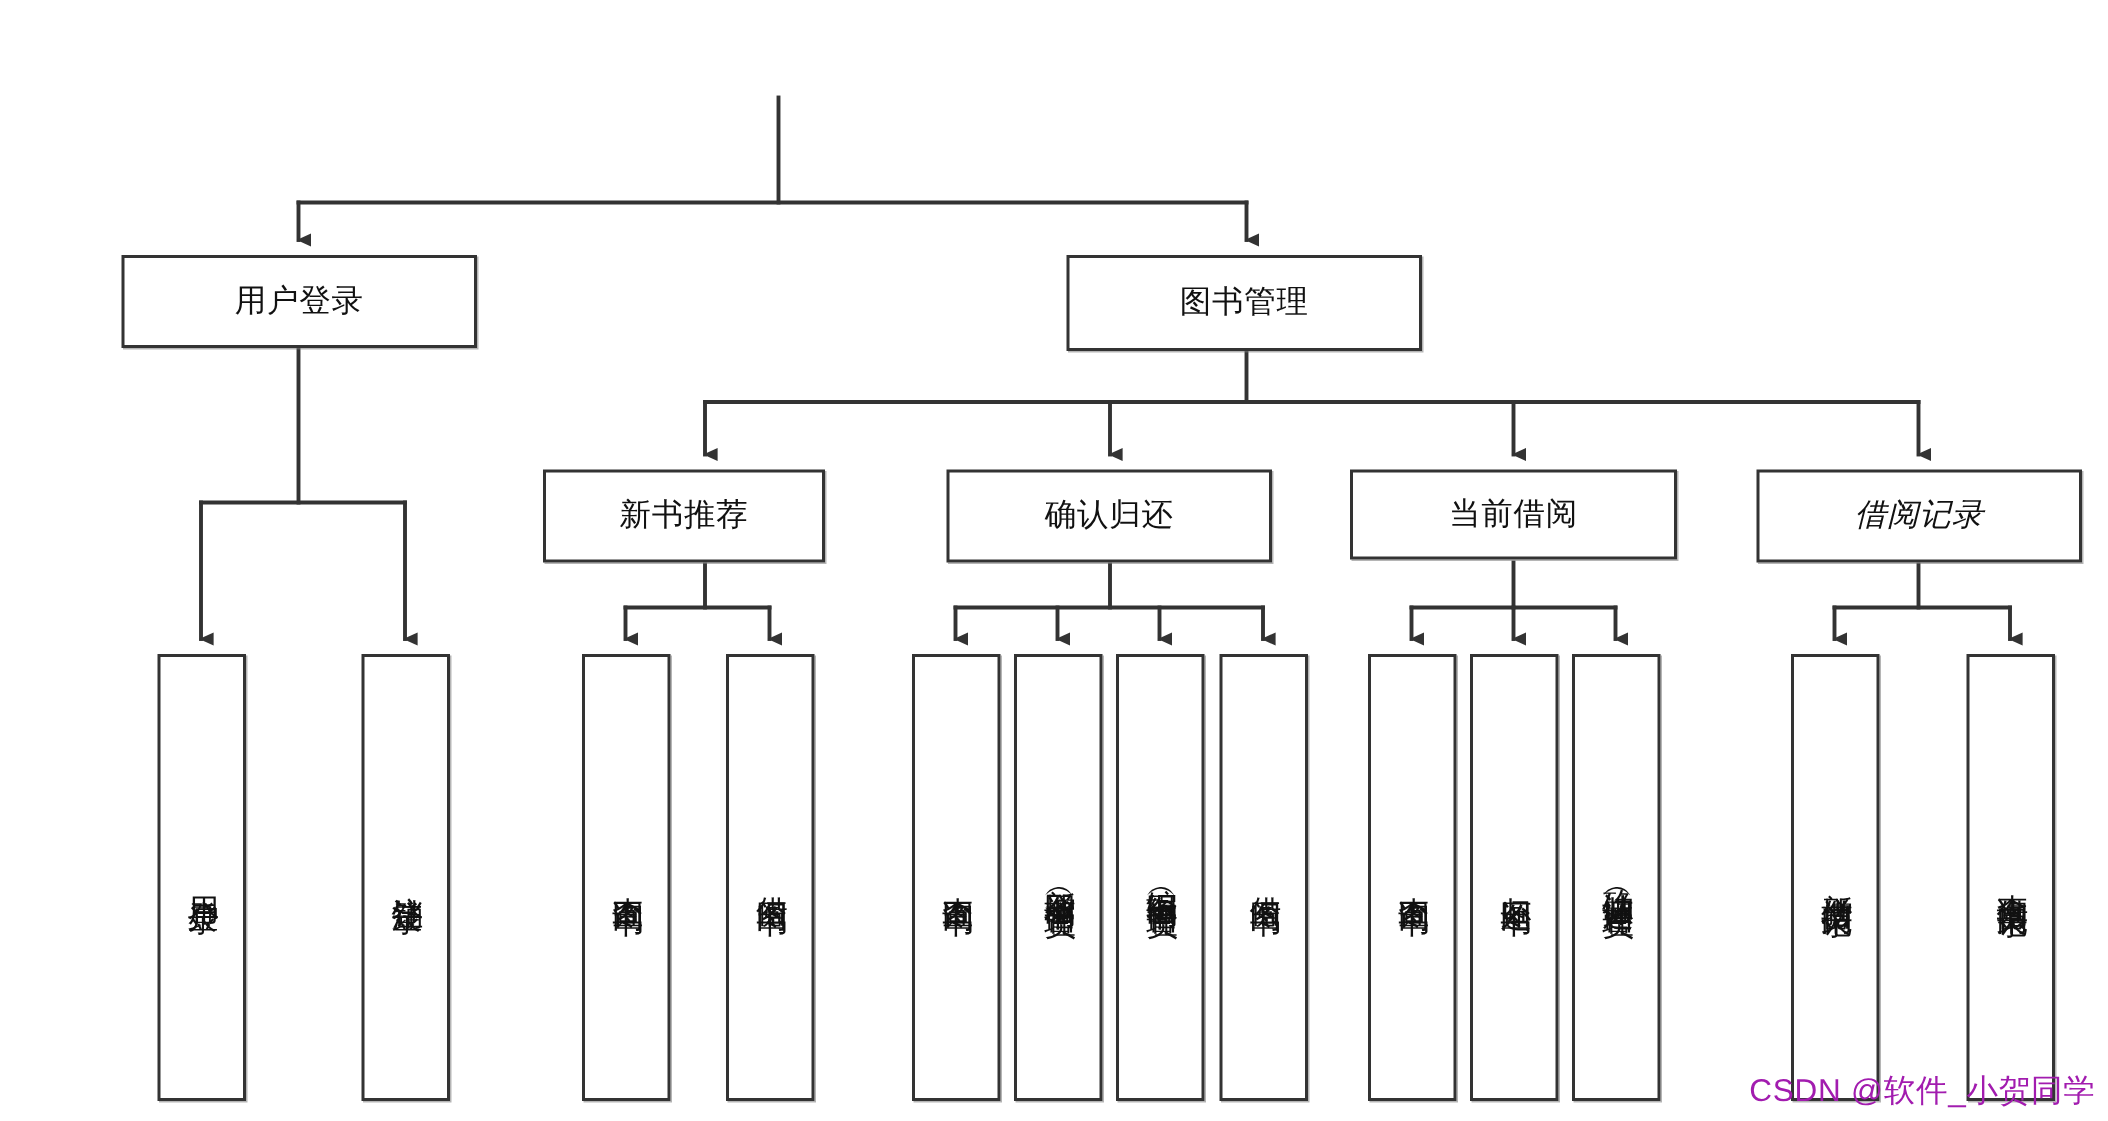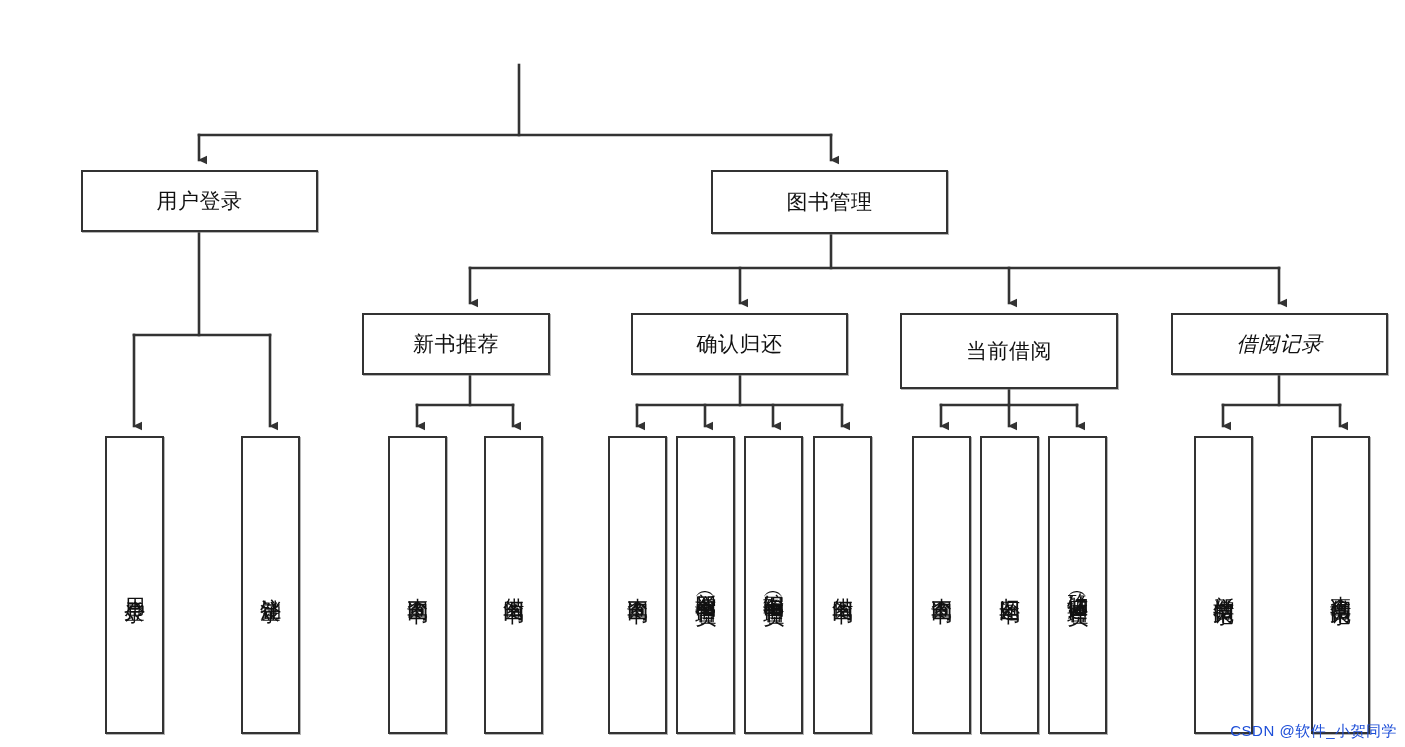--- a/index.html
+++ b/index.html
@@ -60,22 +60,22 @@
     line-height:1.16;
     letter-spacing:2px;
     color:#111111;
     white-space:nowrap;
     text-align:center;
   }
   .watermark{
     position:absolute;
     right:8px;
     bottom:6px;
-    font-size:15px;
-    color:#1d4ed8;
+    font-size:21px;
+    color:#a21caf;
     letter-spacing:.5px;
     z-index:5;
     white-space:nowrap;
     user-select:none;
   }
 </style>
 </head>
 <body>
 
 <div id="canvas">
@@ -137,21 +137,21 @@
   <div class="node" style="left:711px;top:170px;width:237px;height:64px;">
     <span class="lbl">图书管理</span>
   </div>
 
   <div class="node" style="left:362px;top:313px;width:188px;height:62px;">
     <span class="lbl">新书推荐</span>
   </div>
   <div class="node" style="left:631px;top:313px;width:217px;height:62px;">
     <span class="lbl">确认归还</span>
   </div>
-  <div class="node" style="left:900px;top:313px;width:218px;height:76px;">
+  <div class="node" style="left:900px;top:313px;width:218px;height:60px;">
     <span class="lbl">当前借阅</span>
   </div>
   <div class="node" style="left:1171px;top:313px;width:217px;height:62px;font-style:italic;">
     <span class="lbl">借阅记录</span>
   </div>
 
   <div class="leaf" style="left:105px;top:436px;width:59px;height:298px;">
     <span class="vlbl">用户登录</span>
   </div>
   <div class="leaf" style="left:241px;top:436px;width:59px;height:298px;">

